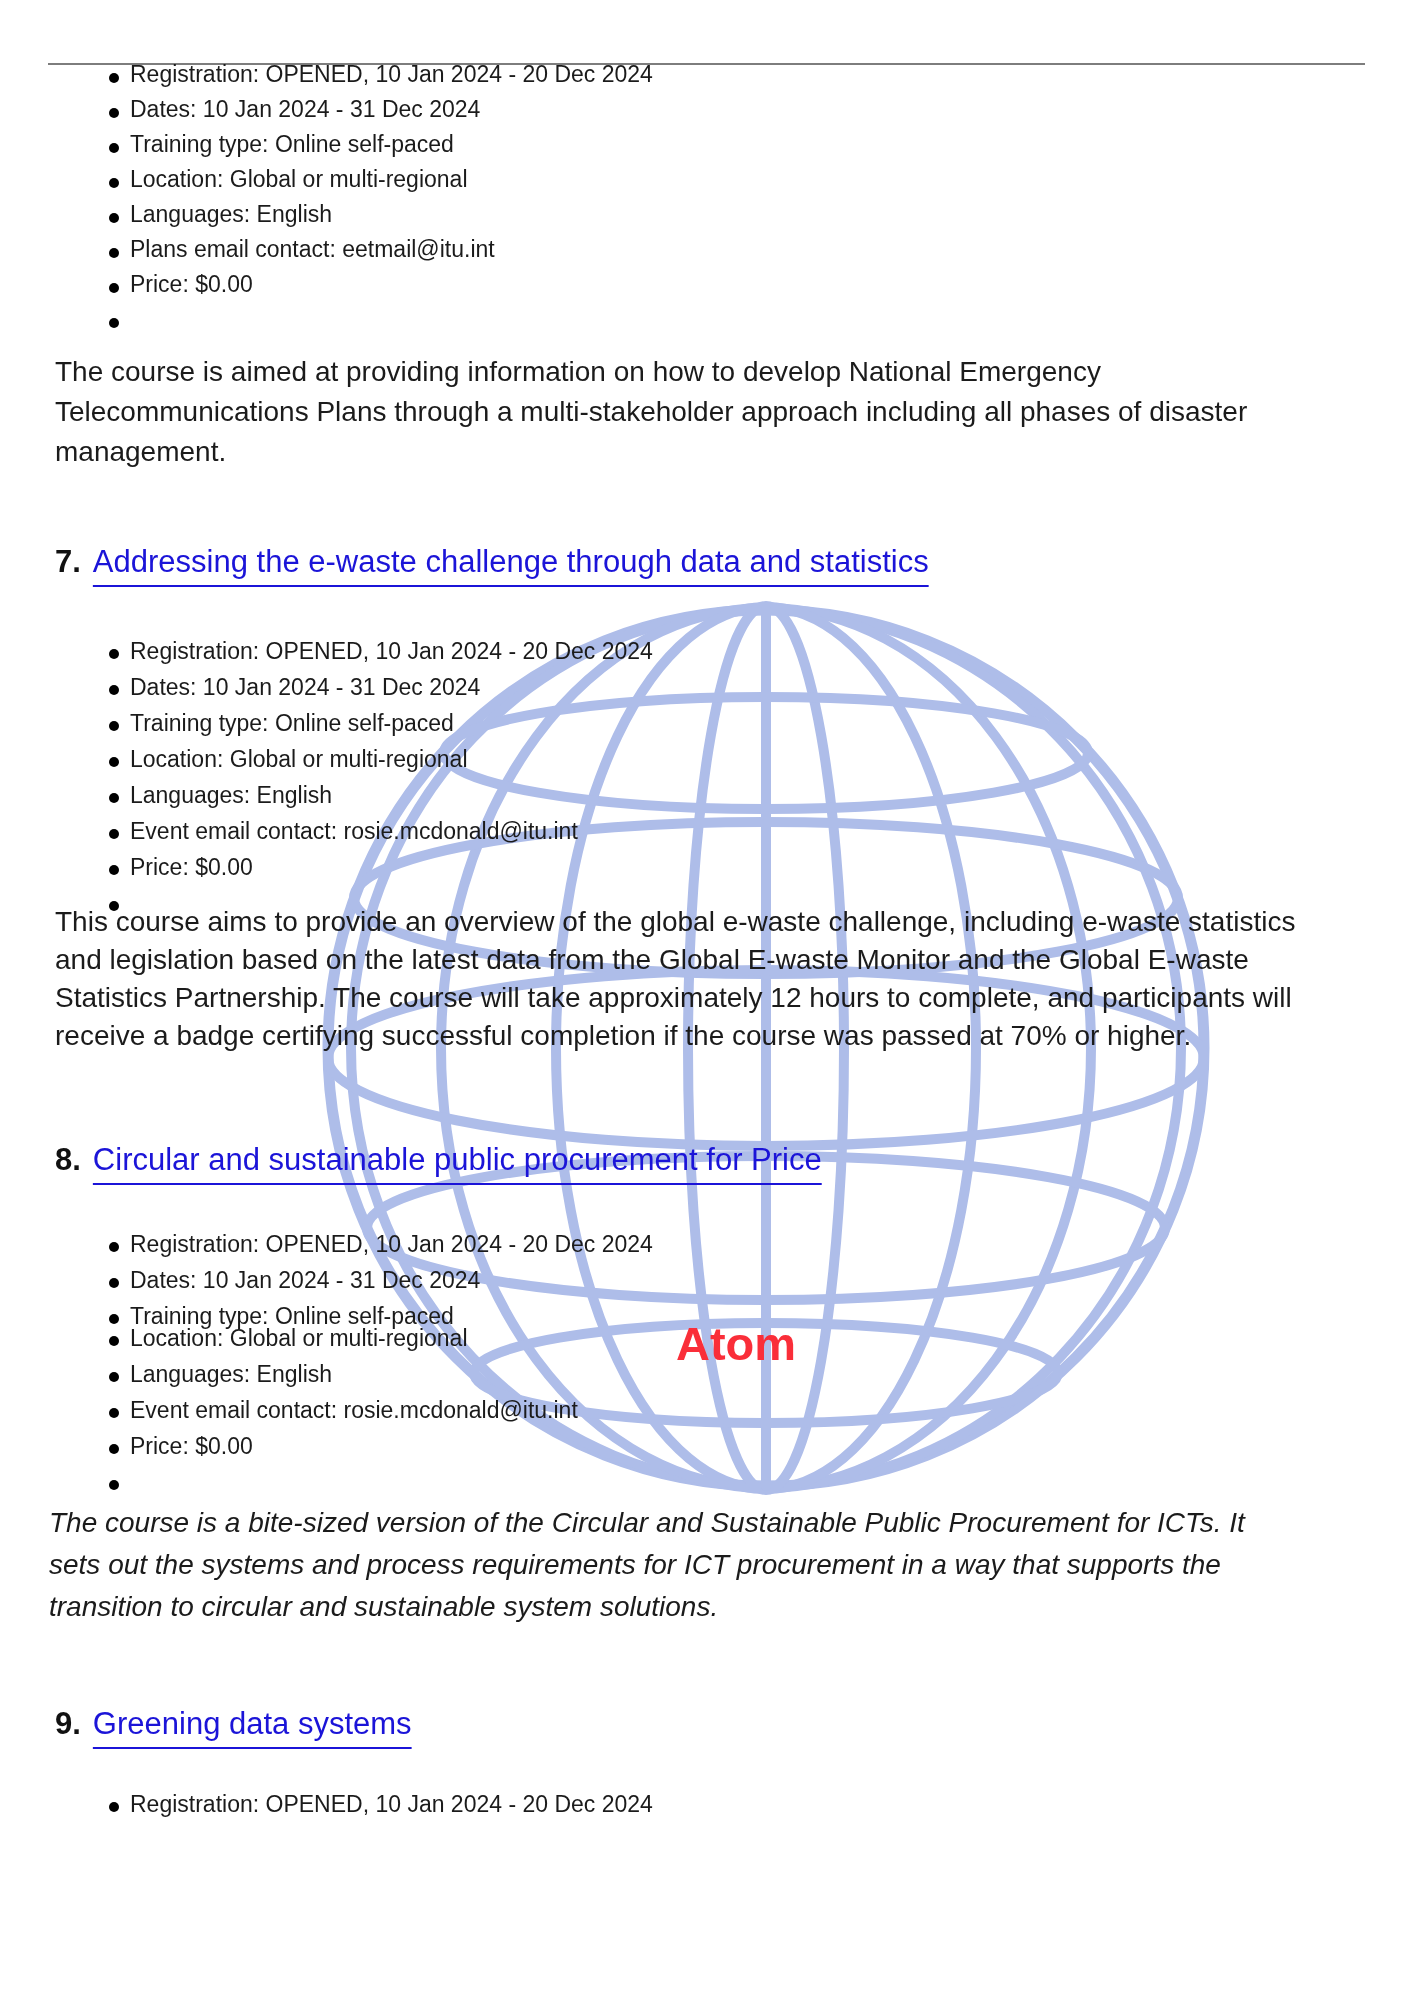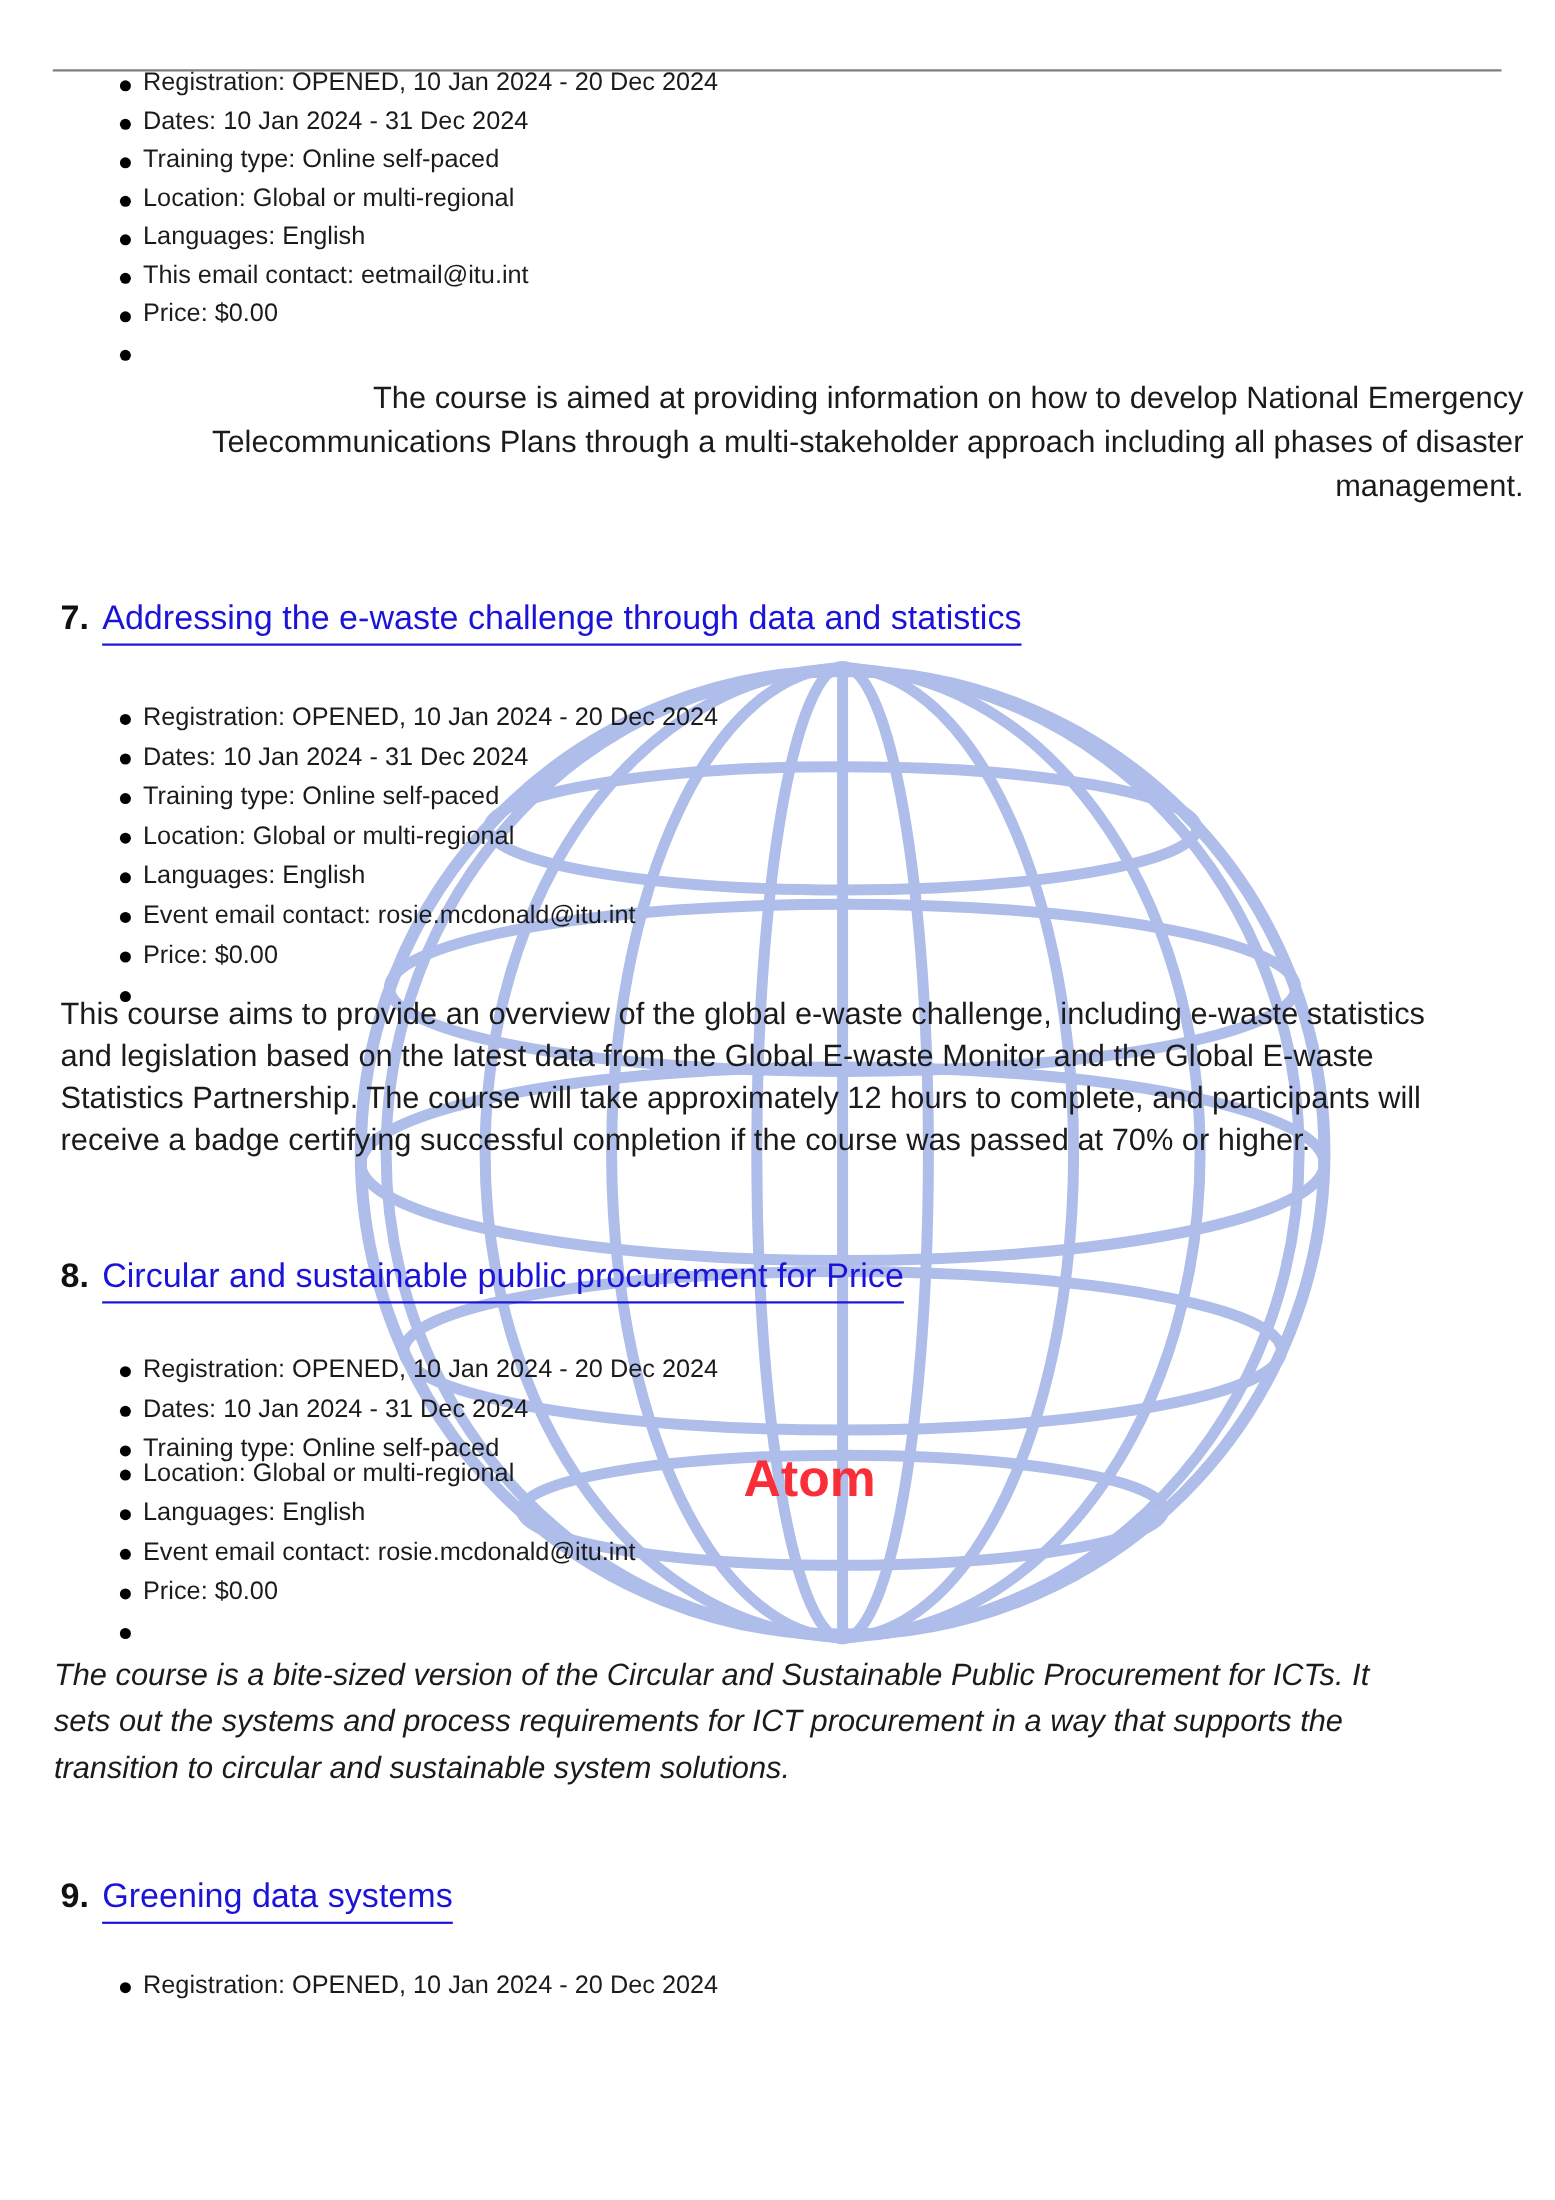--- a/index.html
+++ b/index.html
@@ -36,21 +36,21 @@
   .heading { font-size:31px; white-space:nowrap; }
   .heading .num { font-weight:bold; color:#111111; margin-right:12px; }
   .heading a {
     color:#1b14d8; cursor:pointer;
     text-decoration:underline;
     text-underline-offset:13px;
     text-decoration-thickness:2px;
   }
 
   .pos-ultop { left:55px; top:57px; }
-  .pos-p1   { left:55px; top:342px;text-align:right; }
+  .pos-p1   { left:55px; top:352px; }
   .pos-h7   { left:55px; top:544px; }
   .pos-ul7  { left:55px; top:633px; }
   .pos-p7   { left:55px; top:903px; }
   .pos-h8   { left:55px; top:1142px; }
   .pos-ul8  { left:55px; top:1226px; }
   .pos-p8   { left:49px; top:1502px;font-style:italic; }
   .pos-h9   { left:55px; top:1706px; }
   .pos-ul9  { left:55px; top:1786px; }
 </style>
 </head>
@@ -78,21 +78,21 @@
   <div class="atom-label">Atom</div>
 
   <div class="layer divider"></div>
 
   <ul class="bullets top-list layer pos-ultop">
     <li>Registration: OPENED, 10 Jan 2024 - 20 Dec 2024</li>
     <li>Dates: 10 Jan 2024 - 31 Dec 2024</li>
     <li>Training type: Online self-paced</li>
     <li>Location: Global or multi-regional</li>
     <li>Languages: English</li>
-    <li>This email contact: eetmail@itu.int</li>
+    <li>Plans email contact: eetmail@itu.int</li>
     <li>Price: $0.00</li>
     <li class="empty"></li>
   </ul>
 
   <div class="para p1 layer pos-p1">The course is aimed at providing information on how to develop National Emergency
 Telecommunications Plans through a multi-stakeholder approach including all phases of disaster
 management.</div>
 
   <div class="heading layer pos-h7">
     <span class="num">7.</span><a>Addressing the e-waste challenge through data and statistics</a>

